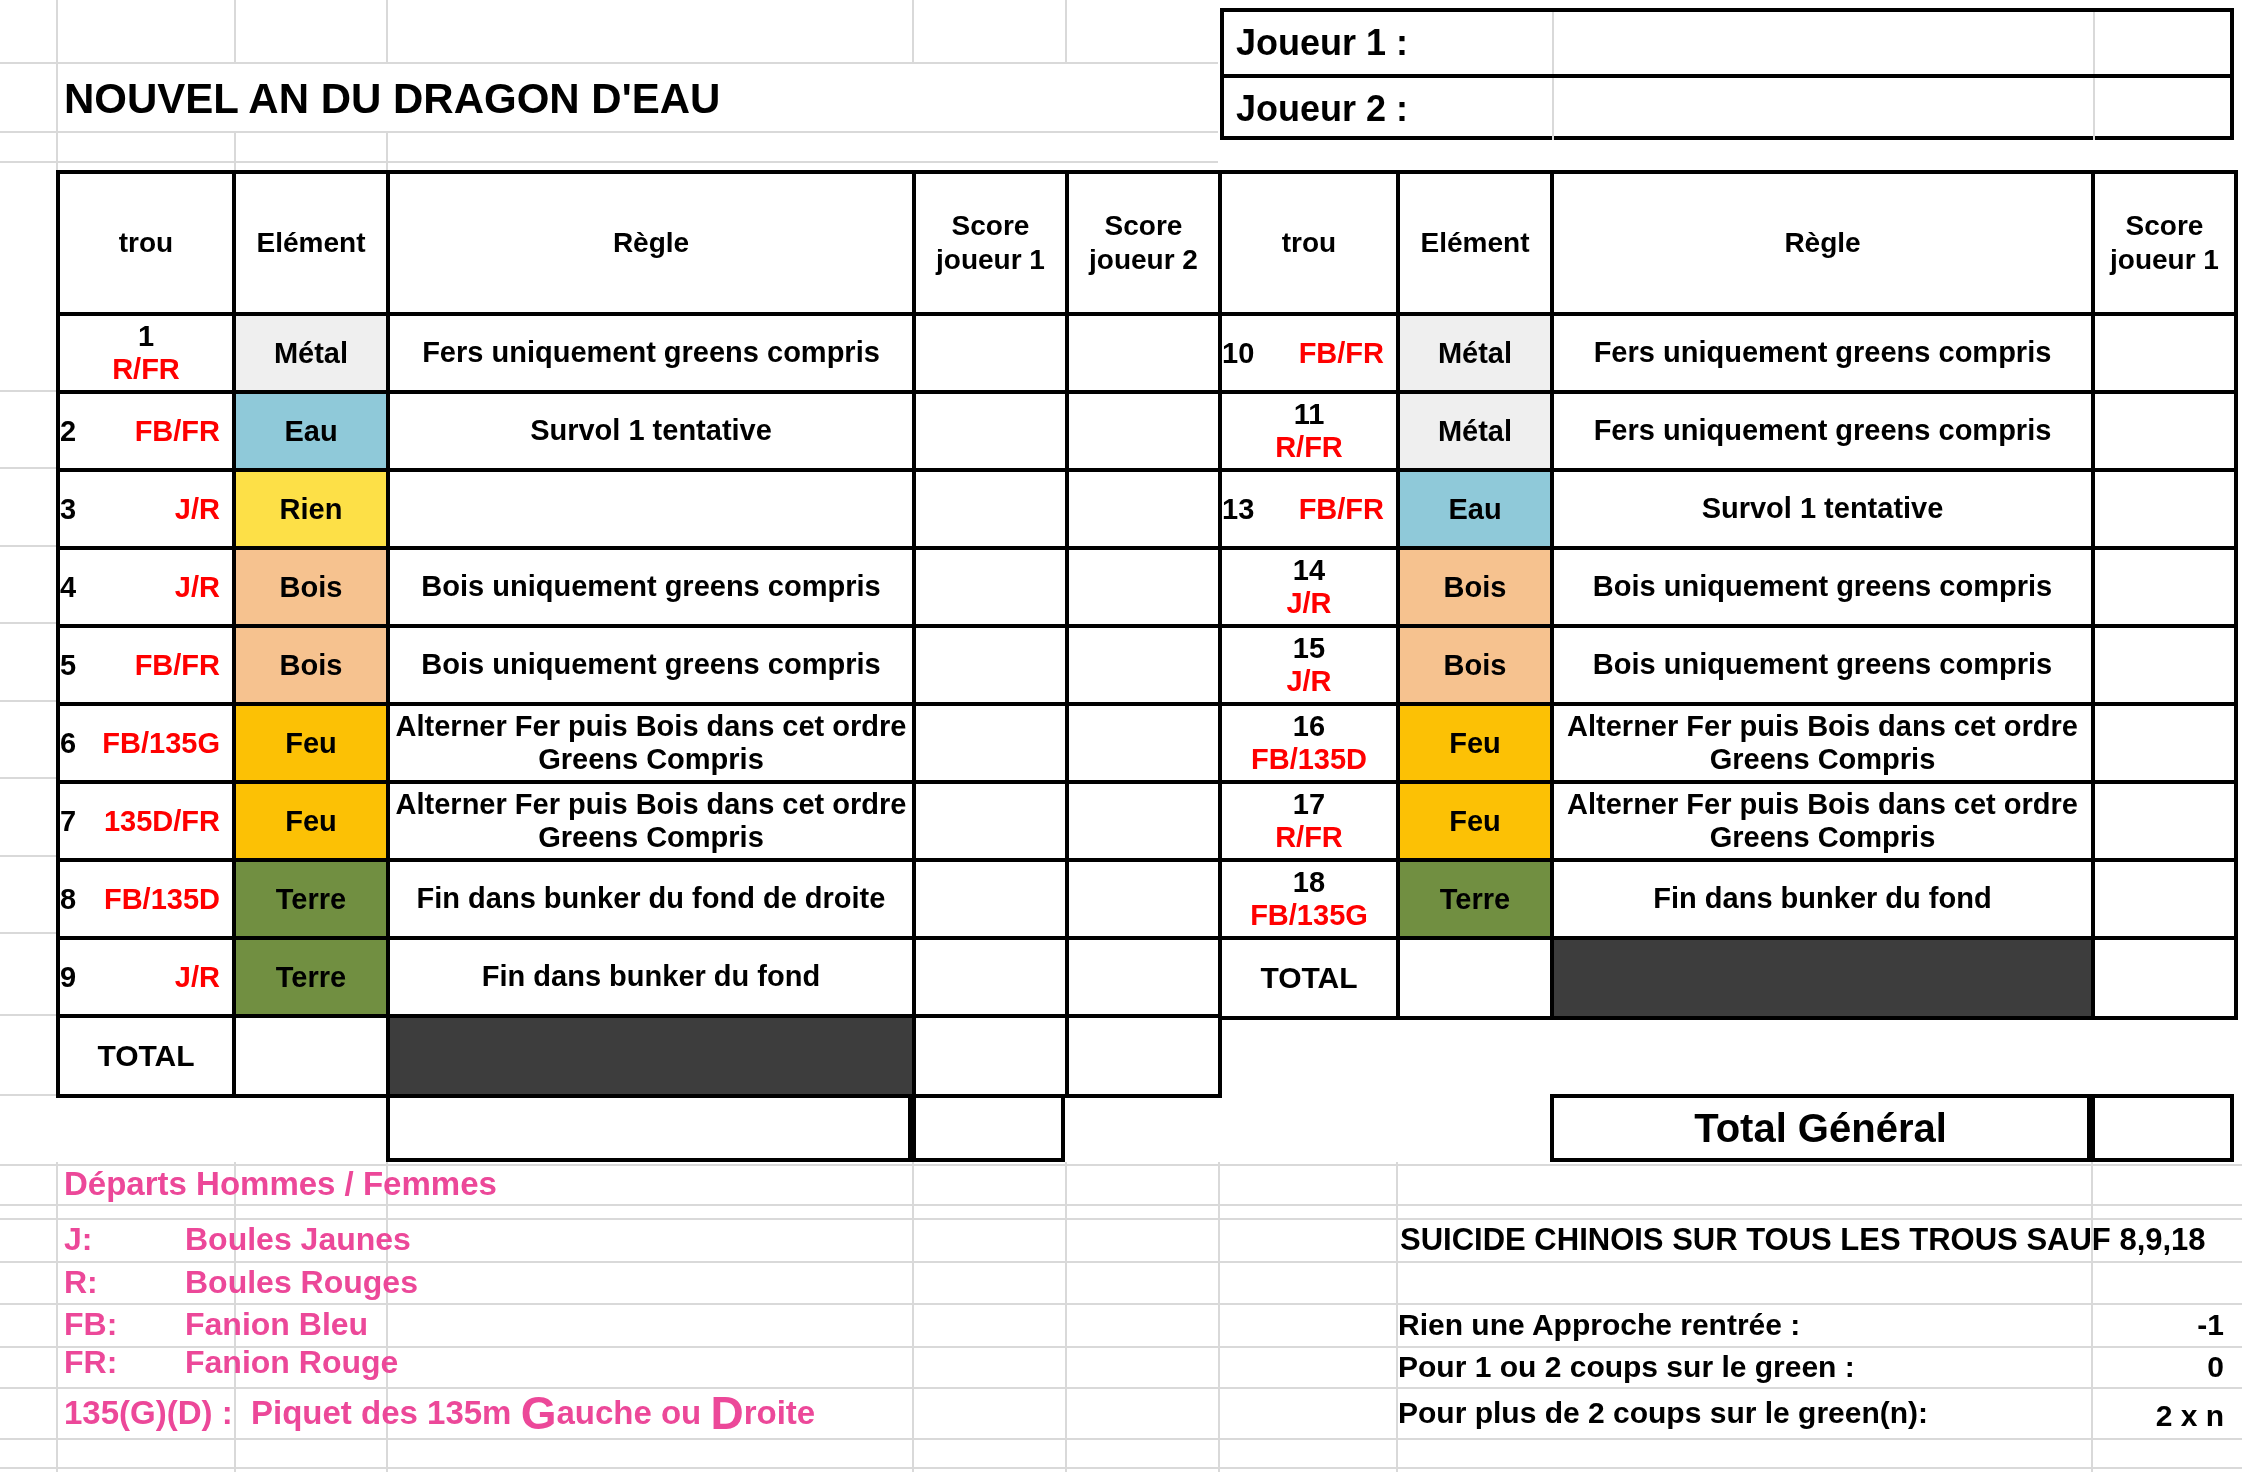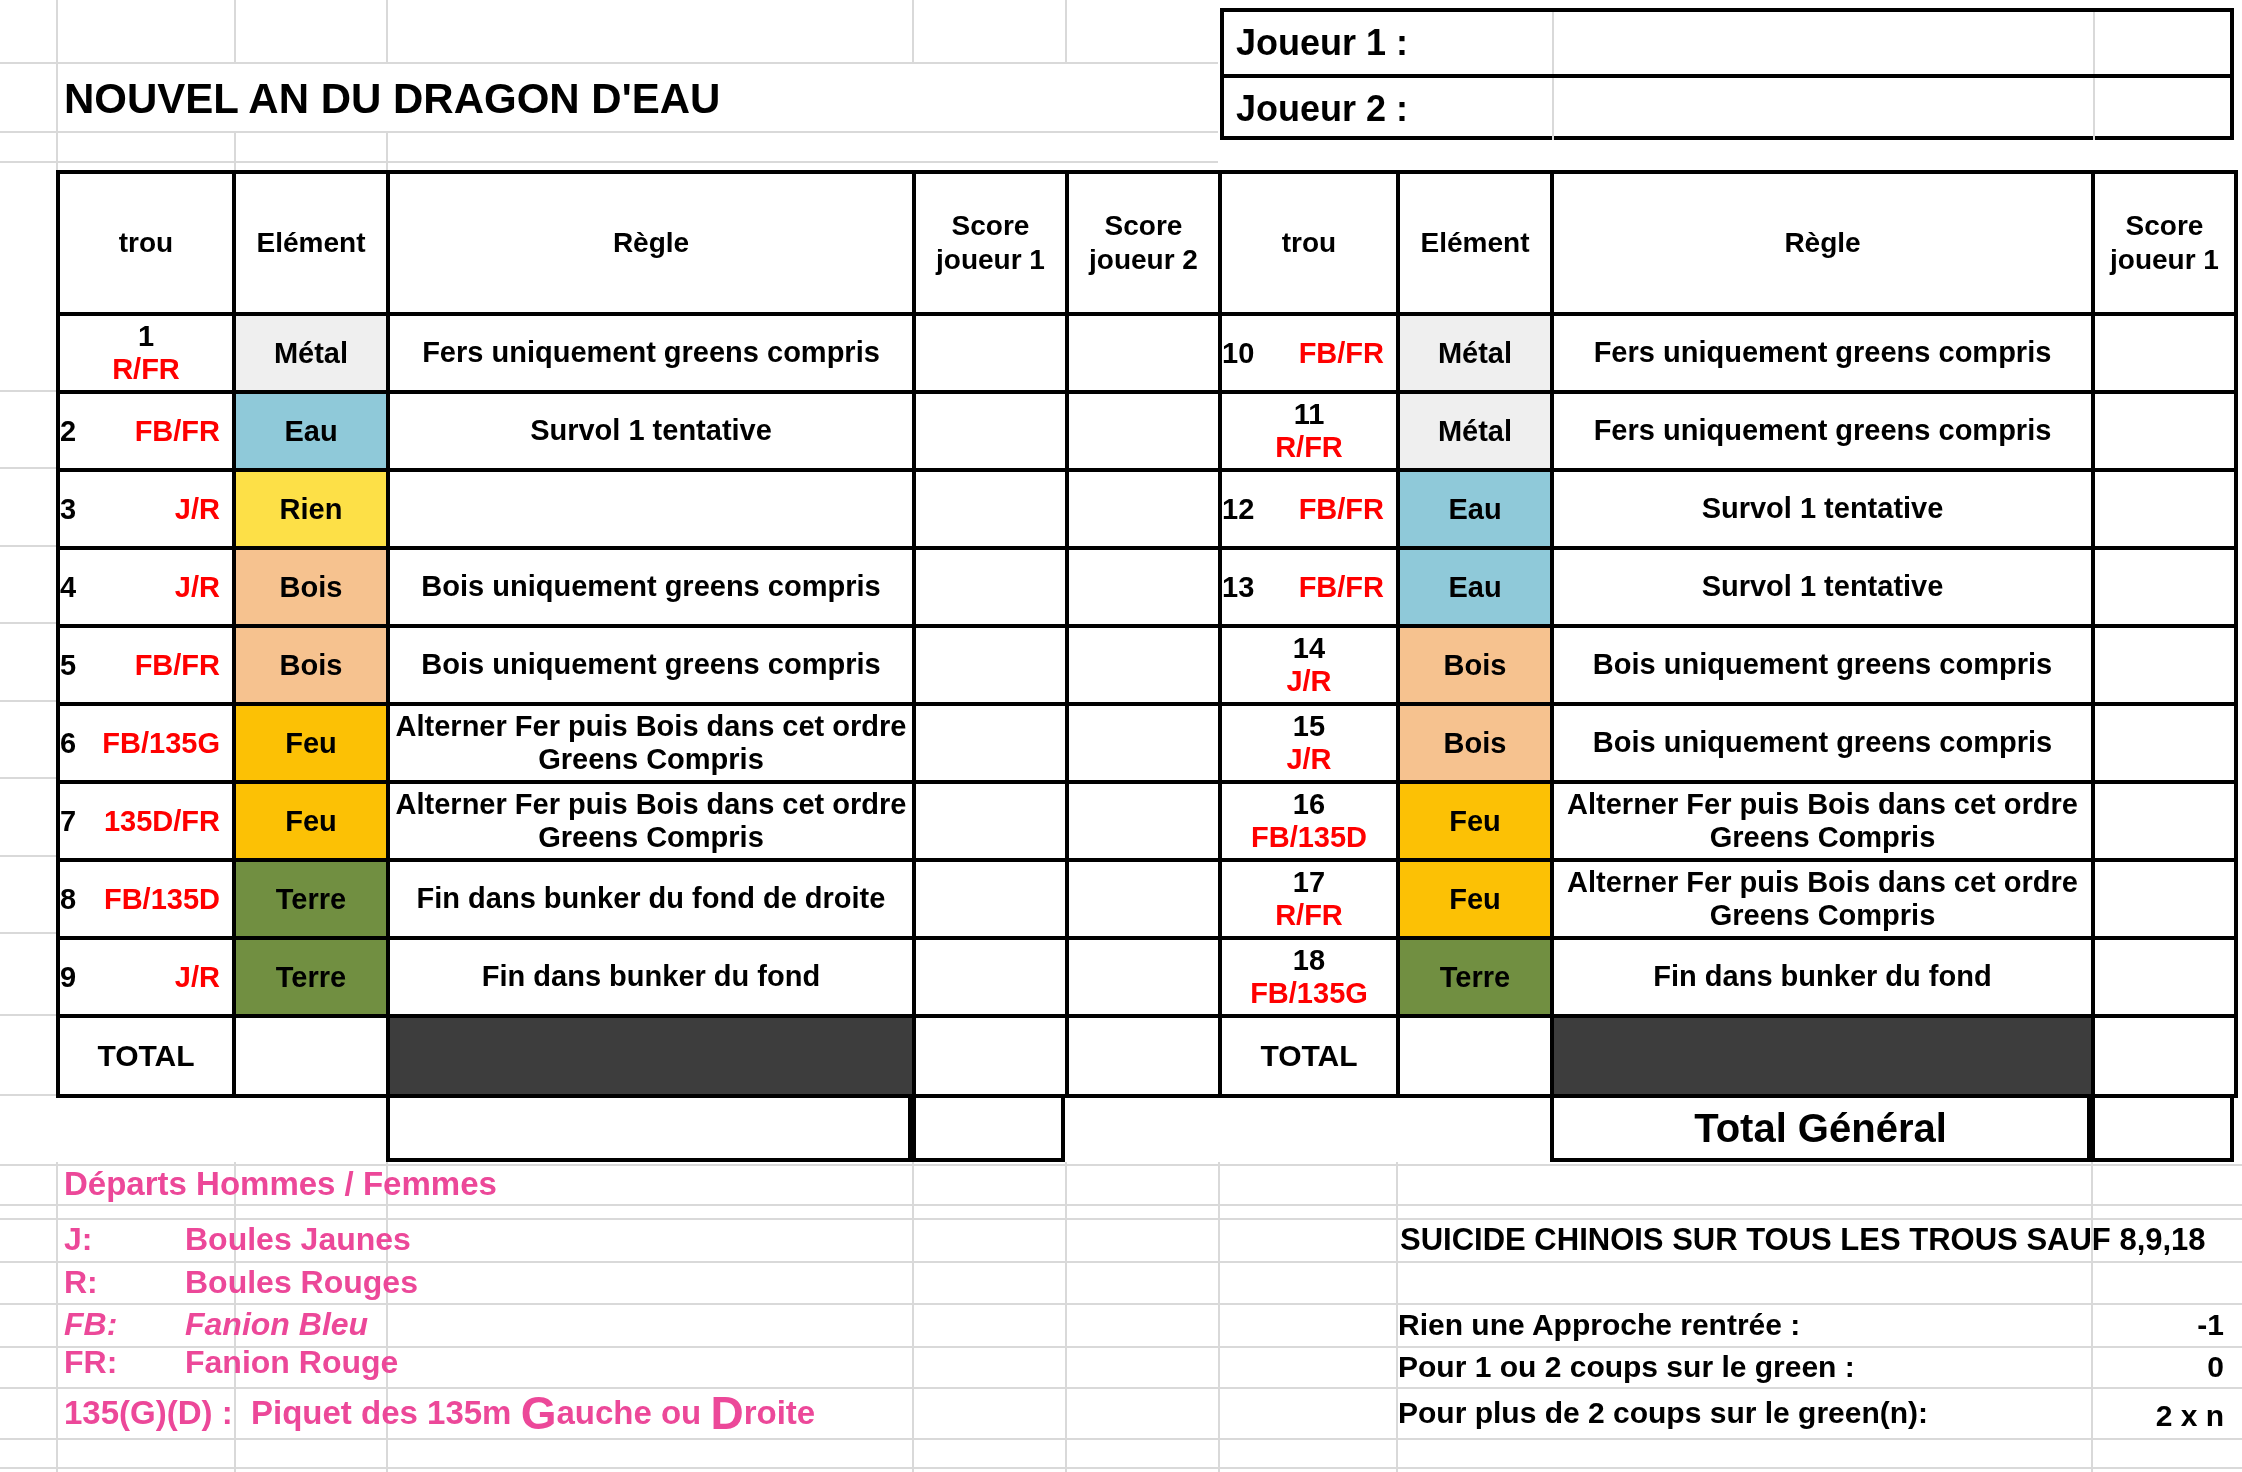--- a/index.html
+++ b/index.html
@@ -285,31 +285,20 @@
             <div class="hole-num">11</div>
             <div class="hole-code">R/FR</div>
           </td>
           <td class="el-cell" style="background: rgb(239, 239, 239);">Métal</td>
           <td class="rule-cell">Fers uniquement greens compris</td>
           <td></td>
         </tr>
         <tr class="data-row">
           <td>
             <div class="hole-inline">
-              <span class="hole-num">12</span>
-              <span class="hole-code">FB/FR</span>
-            </div>
-          </td>
-          <td class="el-cell" style="background: rgb(143, 201, 217);">Eau</td>
-          <td class="rule-cell">Survol 1 tentative</td>
-          <td></td>
-        </tr>
-        <tr class="data-row">
-          <td>
-            <div class="hole-inline">
               <span class="hole-num">13</span>
               <span class="hole-code">FB/FR</span>
             </div>
           </td>
           <td class="el-cell" style="background: rgb(143, 201, 217);">Eau</td>
           <td class="rule-cell">Survol 1 tentative</td>
           <td></td>
         </tr>
         <tr class="data-row">
           <td class="hole-stack">
@@ -373,21 +362,21 @@
   <div class="legend-heading red">Départs Hommes / Femmes</div>
   <div id="legend-items">
       <div class="legend-row red" style="top: 1218px; height: 43px;">
         <span class="legend-code">J:</span>
         <span class="legend-text">Boules Jaunes</span>
       </div>
       <div class="legend-row red" style="top: 1261px; height: 42px;">
         <span class="legend-code">R:</span>
         <span class="legend-text">Boules Rouges</span>
       </div>
-      <div class="legend-row red" style="top: 1303px; height: 43px; font-style: italic;">
+      <div class="legend-row red" style="top: 1303px; height: 43px;">
         <span class="legend-code">FB:</span>
         <span class="legend-text">Fanion Bleu</span>
       </div>
       <div class="legend-row red" style="top: 1346px; height: 33px;">
         <span class="legend-code">FR:</span>
         <span class="legend-text">Fanion Rouge</span>
       </div>
     </div>
   <div class="piquet red" id="piquet-line"><span>135(G)(D) :  </span><span>Piquet des 135m </span><span class="big">G</span><span>auche ou </span><span class="big">D</span><span>roite</span></div>
 

